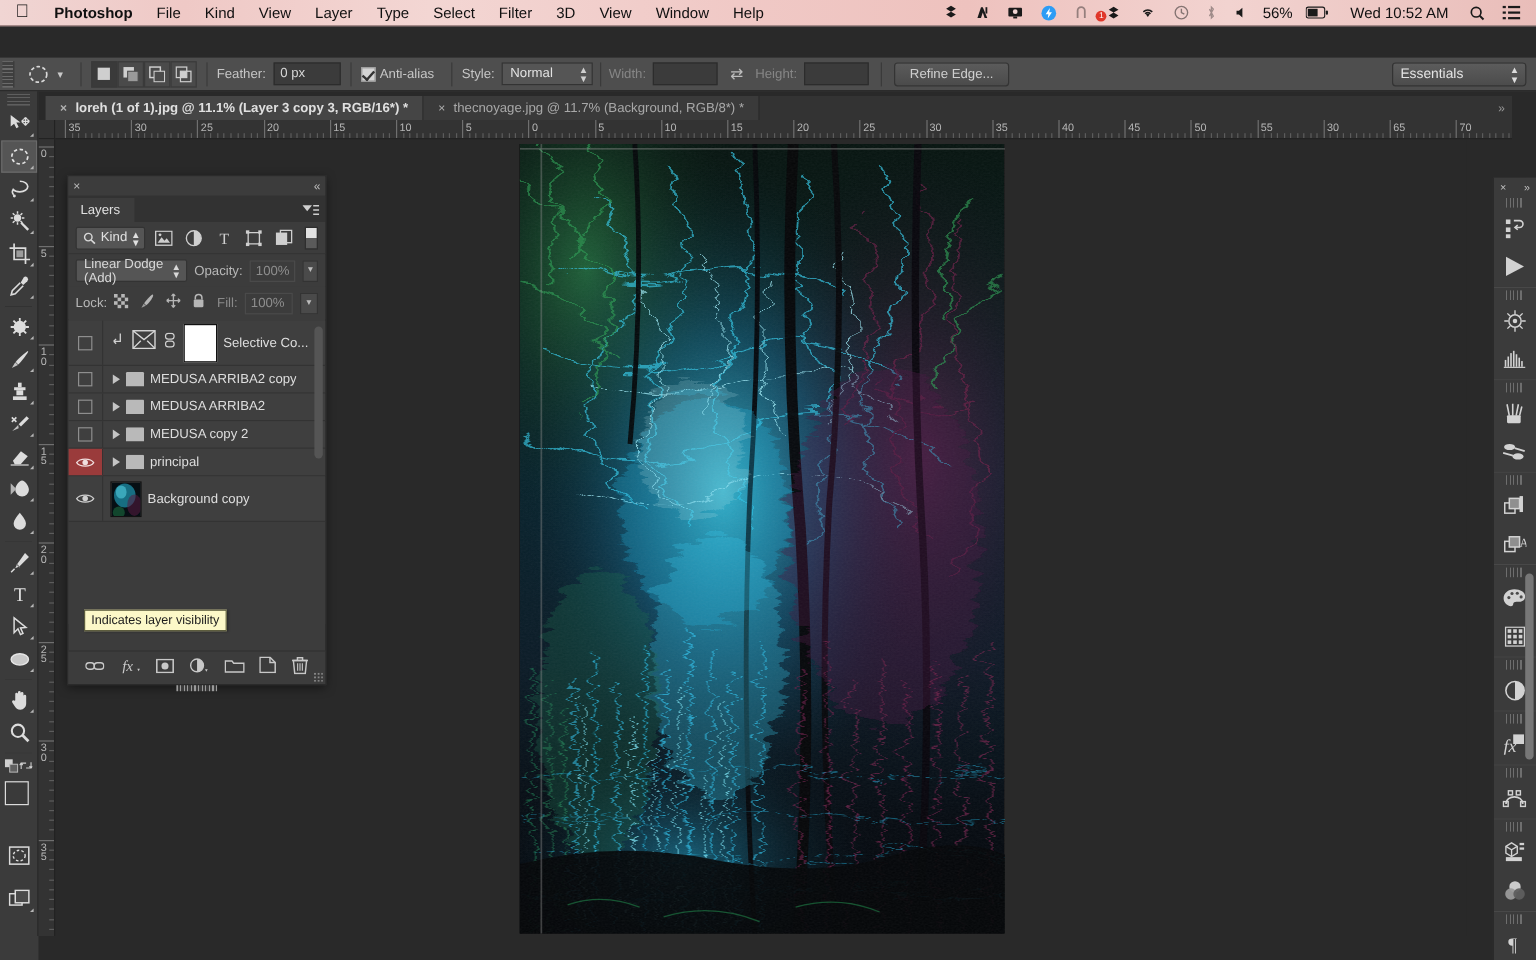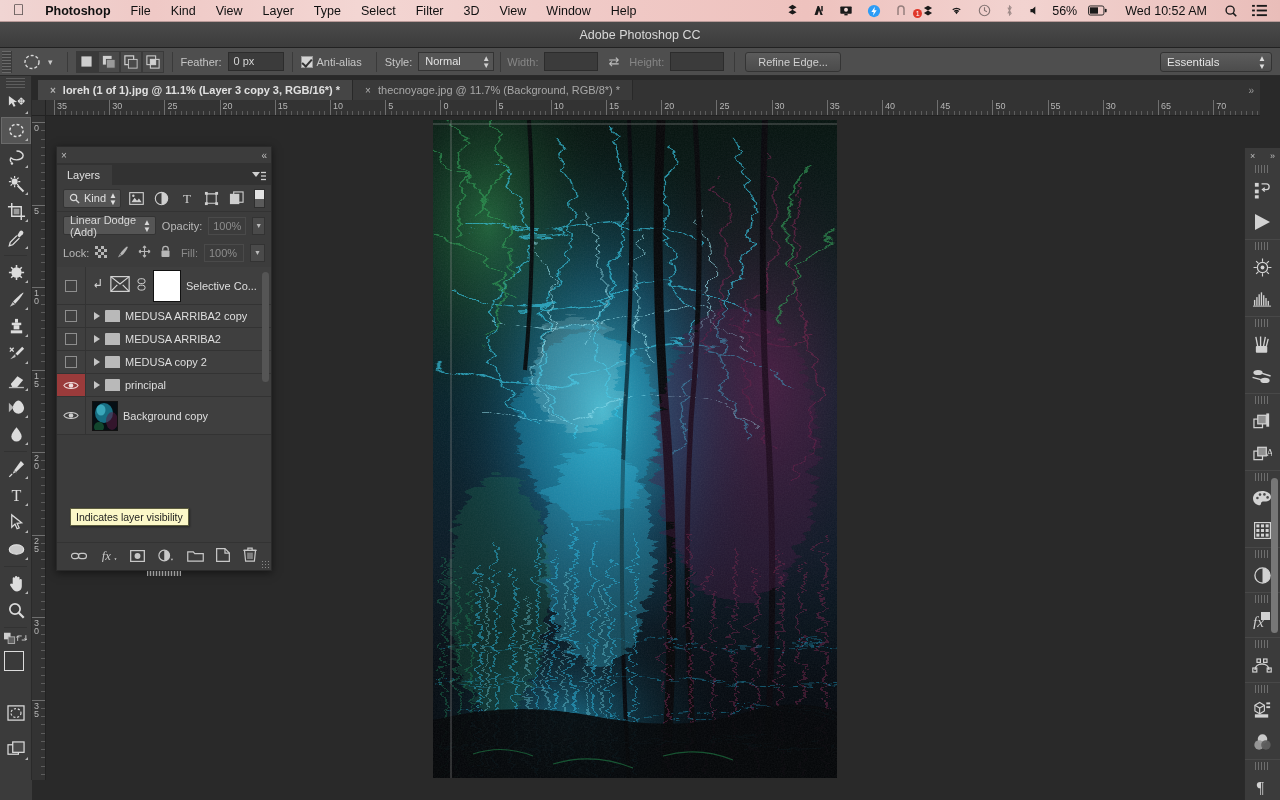--- a/index.html
+++ b/index.html
@@ -294,23 +294,20 @@
               <rect x="0" y="6" width="3" height="2"></rect>
               <rect x="5" y="6" width="11" height="2"></rect>
               <rect x="0" y="11" width="3" height="2"></rect>
               <rect x="5" y="11" width="11" height="2"></rect>
             </g>
           </svg>
       </div>
     </div>
   </div>
 
-  <div class="titlebar">
-    <span>Adobe Photoshop CC</span>
-  </div>
 
   <div class="optionsbar">
     <div class="grip"></div>
     <div class="tool-preset">
       <svg width="20" height="20" viewBox="0 0 20 20">
         <ellipse cx="10" cy="10" rx="7" ry="6.5" fill="none" stroke="#d8d8d8" stroke-width="1.4" stroke-dasharray="3 2"></ellipse>
       </svg>
       <span style="color:#c9c9c9;font-size:9px;margin-left:6px">▾</span>
     </div>
     <div class="ob-sep"></div>

